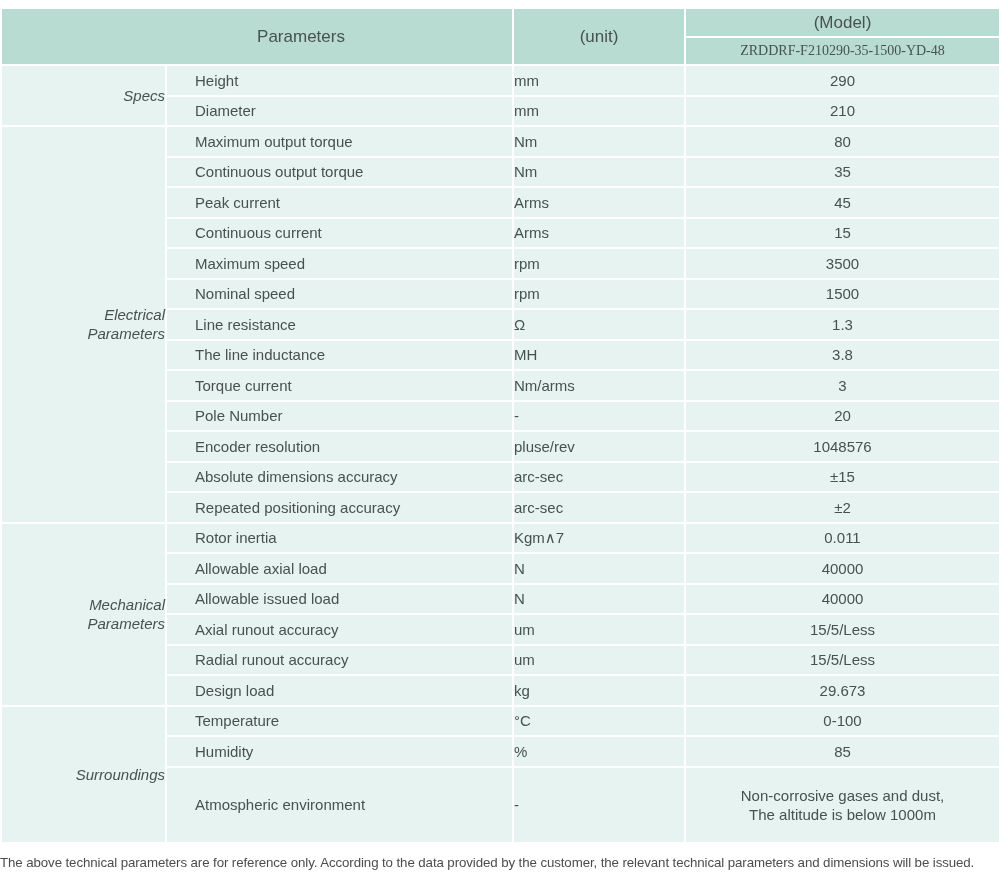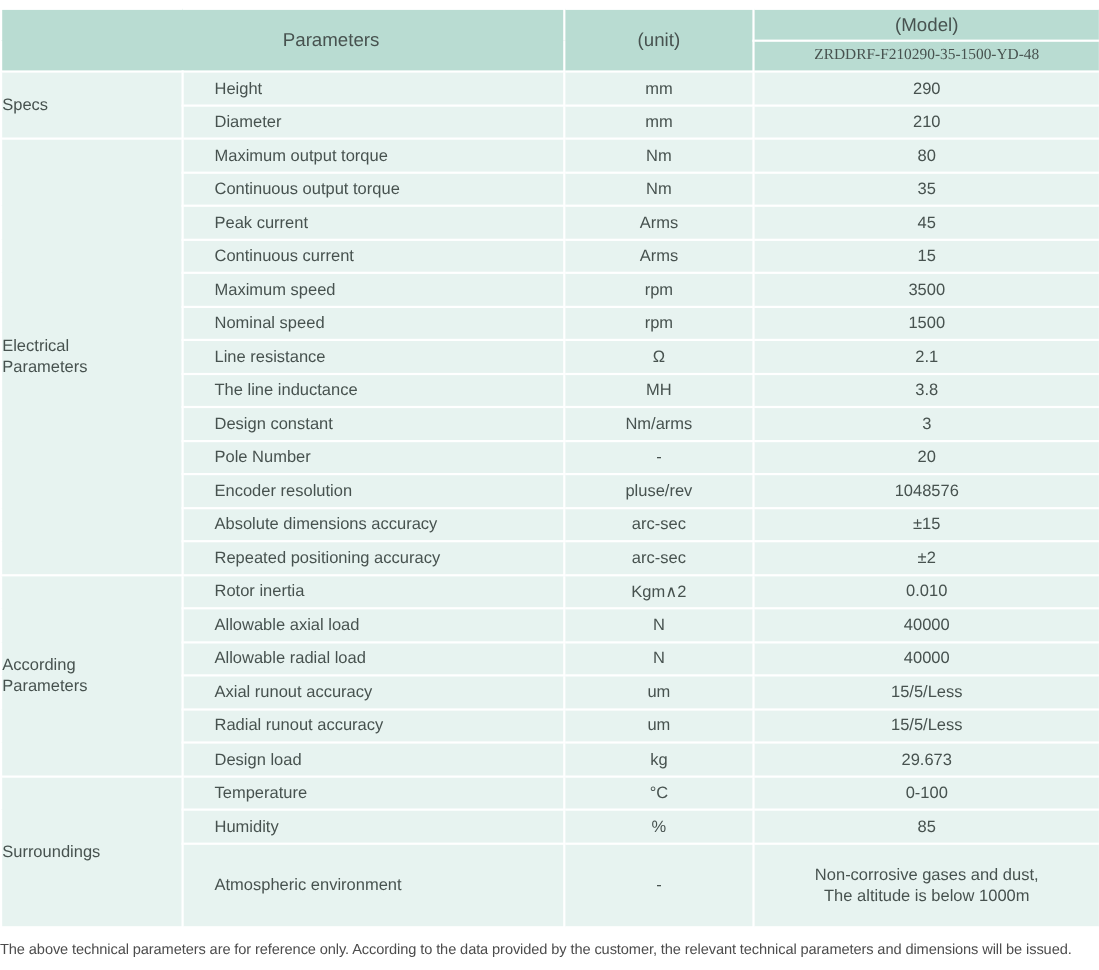--- a/index.html
+++ b/index.html
@@ -36,29 +36,30 @@
   thead tr.hdr-row-2{height:28px;}
   th.th-params{padding-left:88px;}
   th.model-value{font-size:14px;font-family:Liberation Serif, serif;}
   tbody tr{height:30.5px;}
   tbody th,tbody td{
     background:var(--cell-bg);
     font-size:15px;
     vertical-align:middle;
   }
   th.section-cell{
-    text-align:left;
+    text-align:right;
     white-space:pre-line;
     line-height:19px;
+    font-style:italic;
   }
   td.param-cell{
     text-align:left;
     padding-left:28px;
   }
-  td.unit-cell{text-align:center;}
+  td.unit-cell{text-align:left;}
   td.value-cell{
     text-align:center;
     white-space:pre-line;
     line-height:19px;
   }
   tr.tall-row td{padding-top:18px;padding-bottom:18px;}
   .footer-note{
     margin-top:11px;
     width:999px;
     font-size:13.3px;
@@ -128,29 +129,29 @@
           <td class="value-cell">3500</td>
         </tr>
         <tr>
           <td class="param-cell">Nominal speed</td>
           <td class="unit-cell">rpm</td>
           <td class="value-cell">1500</td>
         </tr>
         <tr>
           <td class="param-cell">Line resistance</td>
           <td class="unit-cell">Ω</td>
-          <td class="value-cell">2.1</td>
+          <td class="value-cell">1.3</td>
         </tr>
         <tr>
           <td class="param-cell">The line inductance</td>
           <td class="unit-cell">MH</td>
           <td class="value-cell">3.8</td>
         </tr>
         <tr>
-          <td class="param-cell">Design constant</td>
+          <td class="param-cell">Torque current</td>
           <td class="unit-cell">Nm/arms</td>
           <td class="value-cell">3</td>
         </tr>
         <tr>
           <td class="param-cell">Pole Number</td>
           <td class="unit-cell">-</td>
           <td class="value-cell">20</td>
         </tr>
         <tr>
           <td class="param-cell">Encoder resolution</td>
@@ -161,33 +162,33 @@
           <td class="param-cell">Absolute dimensions accuracy</td>
           <td class="unit-cell">arc-sec</td>
           <td class="value-cell">±15</td>
         </tr>
         <tr>
           <td class="param-cell">Repeated positioning accuracy</td>
           <td class="unit-cell">arc-sec</td>
           <td class="value-cell">±2</td>
         </tr>
         <tr>
-          <th rowspan="6" class="section-cell">According
+          <th rowspan="6" class="section-cell">Mechanical
 Parameters</th>
           <td class="param-cell">Rotor inertia</td>
-          <td class="unit-cell">Kgm∧2</td>
-          <td class="value-cell">0.010</td>
+          <td class="unit-cell">Kgm∧7</td>
+          <td class="value-cell">0.011</td>
         </tr>
         <tr>
           <td class="param-cell">Allowable axial load</td>
           <td class="unit-cell">N</td>
           <td class="value-cell">40000</td>
         </tr>
         <tr>
-          <td class="param-cell">Allowable radial load</td>
+          <td class="param-cell">Allowable issued load</td>
           <td class="unit-cell">N</td>
           <td class="value-cell">40000</td>
         </tr>
         <tr>
           <td class="param-cell">Axial runout accuracy</td>
           <td class="unit-cell">um</td>
           <td class="value-cell">15/5/Less</td>
         </tr>
         <tr>
           <td class="param-cell">Radial runout accuracy</td>

